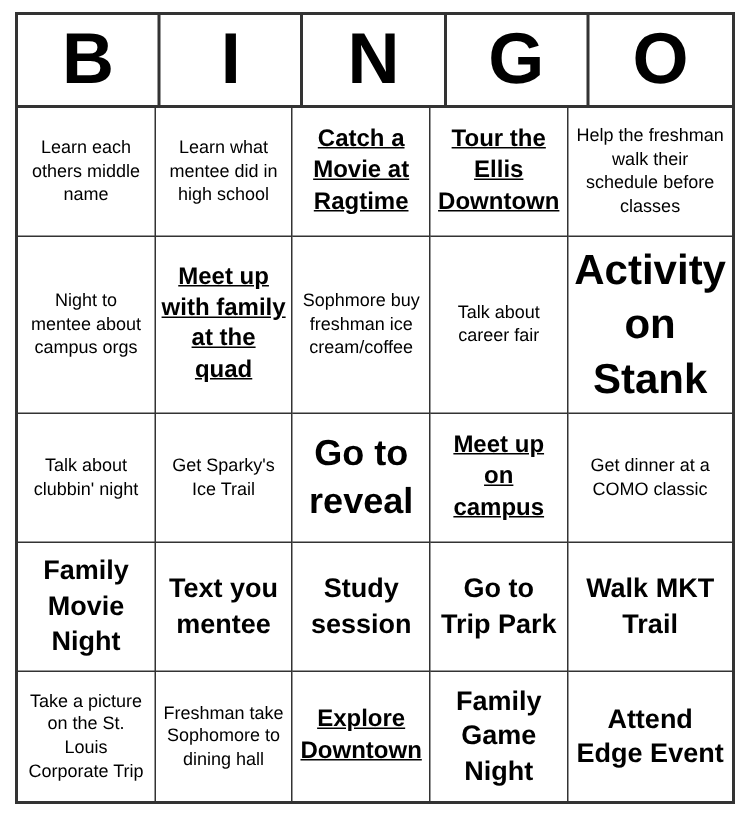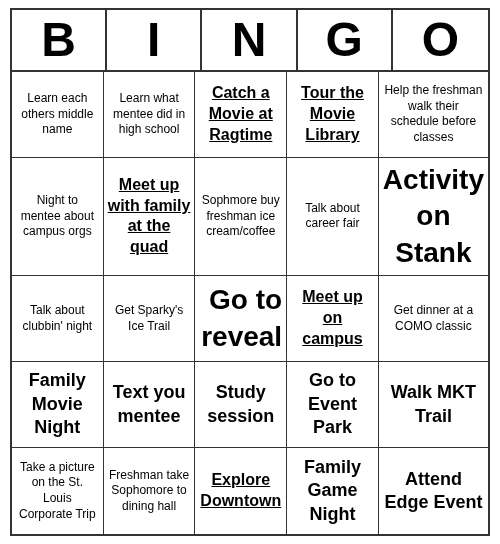--- a/index.html
+++ b/index.html
@@ -56,56 +56,55 @@
     .bingo-cell.medium-bold {
       font-size: 16px;
       font-weight: bold;
       text-decoration: underline;
     }
     .bingo-cell.bold-text {
       font-weight: bold;
       font-size: 18px;
     }
     .bingo-cell.center-big {
-      font-size: 28px;
+      font-size: 24px;
       font-weight: bold;
-      text-align: right;
     }
   </style>
 </head>
 <body>
 
 <div class="bingo-card">
   <div class="bingo-header">
   <div class="bingo-letter">B</div>
       <div class="bingo-letter">I</div>
       <div class="bingo-letter">N</div>
       <div class="bingo-letter">G</div>
       <div class="bingo-letter">O</div>
     </div>
   <div class="bingo-grid">
   <div class="bingo-cell">Learn each others middle name</div>
       <div class="bingo-cell">Learn what mentee did in high school</div>
       <div class="bingo-cell medium-bold">Catch a Movie at Ragtime</div>
-      <div class="bingo-cell medium-bold">Tour the Movie Library</div>
+      <div class="bingo-cell medium-bold">Tour the Ellis Downtown</div>
       <div class="bingo-cell">Help the freshman walk their schedule before classes</div>
       <div class="bingo-cell">Night to mentee about campus orgs</div>
       <div class="bingo-cell medium-bold">Meet up with family at the quad</div>
       <div class="bingo-cell">Sophmore buy freshman ice cream/coffee</div>
       <div class="bingo-cell">Talk about career fair</div>
       <div class="bingo-cell large-text">Activity on Stank</div>
       <div class="bingo-cell">Talk about clubbin' night</div>
       <div class="bingo-cell">Get Sparky's Ice Trail</div>
       <div class="bingo-cell center-big">Go to reveal</div>
       <div class="bingo-cell medium-bold">Meet up on campus</div>
       <div class="bingo-cell">Get dinner at a COMO classic</div>
       <div class="bingo-cell bold-text">Family Movie Night</div>
       <div class="bingo-cell bold-text">Text you mentee</div>
       <div class="bingo-cell bold-text">Study session</div>
-      <div class="bingo-cell bold-text">Go to Event Park</div>
+      <div class="bingo-cell bold-text">Go to Trip Park</div>
       <div class="bingo-cell bold-text">Walk MKT Trail</div>
       <div class="bingo-cell">Take a picture on the St. Louis Corporate Trip</div>
       <div class="bingo-cell">Freshman take Sophomore to dining hall</div>
       <div class="bingo-cell medium-bold">Explore Downtown</div>
       <div class="bingo-cell bold-text">Family Game Night</div>
       <div class="bingo-cell bold-text">Attend Edge Event</div>
     </div>
 </div>
 
 </body></html>

